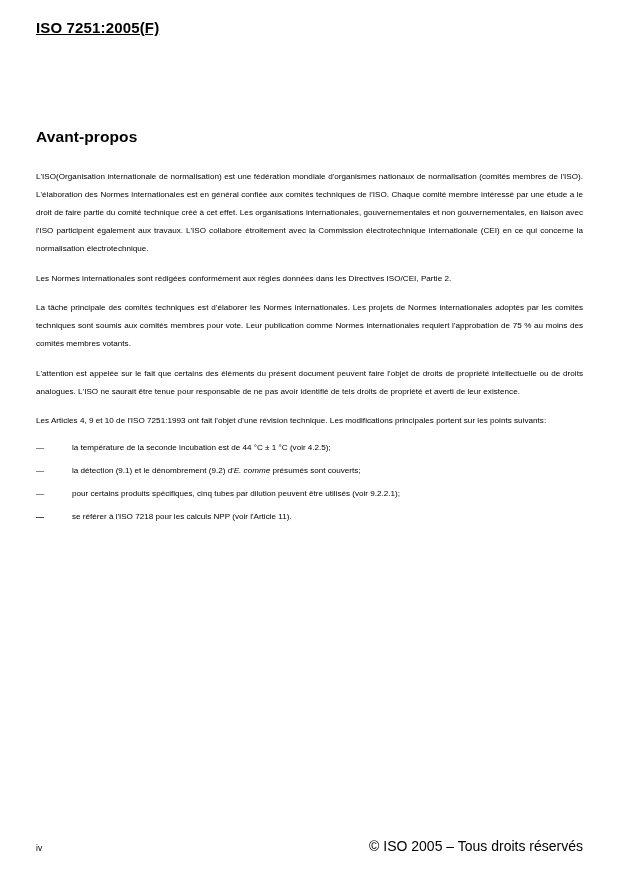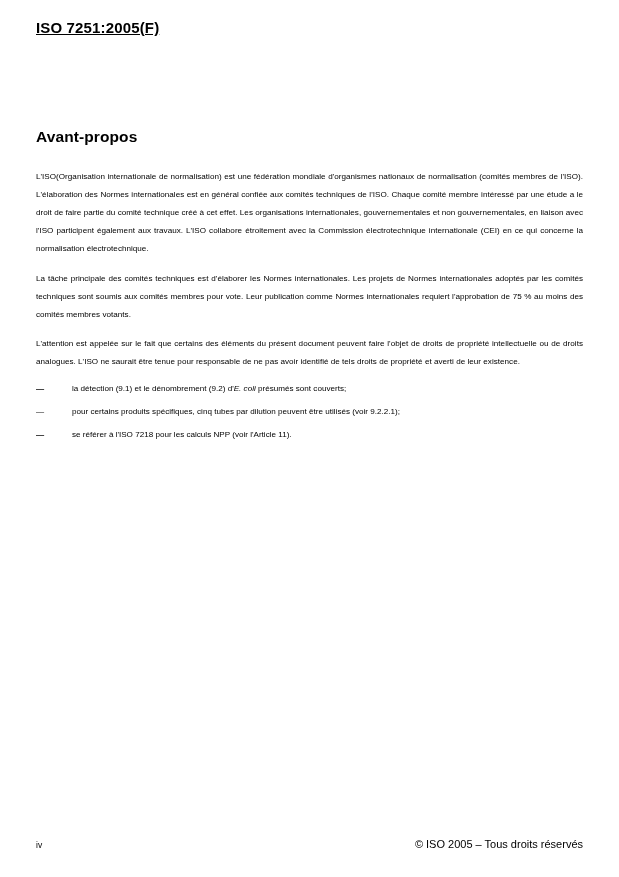--- a/index.html
+++ b/index.html
@@ -79,49 +79,51 @@
     top: 838px;
     display: flex;
     justify-content: space-between;
     align-items: baseline;
     font-size: 8px;
   }
   .footer-page {
     font-size: 8.5px;
   }
   .footer-copy {
-    font-size: 11px;
+    font-size: 14px;
   }
 </style>
 </head>
 <body>
 
 <div class="page">
 
   <div class="running-head">ISO 7251:2005(F)</div>
 
   <div class="content">
 
     <h1 class="section-title">Avant-propos</h1>
 
     <p class="body-text">L'ISO(Organisation internationale de normalisation) est une fédération mondiale d'organismes nationaux de normalisation (comités membres de l'ISO). L'élaboration des Normes internationales est en général confiée aux comités techniques de l'ISO. Chaque comité membre intéressé par une étude a le droit de faire partie du comité technique créé à cet effet. Les organisations internationales, gouvernementales et non gouvernementales, en liaison avec l'ISO participent également aux travaux. L'ISO collabore étroitement avec la Commission électrotechnique internationale (CEI) en ce qui concerne la normalisation électrotechnique.</p>
 
+    <p class="body-text">Les Normes internationales sont rédigées conformément aux règles données dans les Directives ISO/CEI, Partie 2.</p>
 
     <p class="body-text">La tâche principale des comités techniques est d'élaborer les Normes internationales. Les projets de Normes internationales adoptés par les comités techniques sont soumis aux comités membres pour vote. Leur publication comme Normes internationales requiert l'approbation de 75 % au moins des comités membres votants.</p>
 
     <p class="body-text">L'attention est appelée sur le fait que certains des éléments du présent document peuvent faire l'objet de droits de propriété intellectuelle ou de droits analogues. L'ISO ne saurait être tenue pour responsable de ne pas avoir identifié de tels droits de propriété et averti de leur existence.</p>
 
 
 
+    <p class="body-text">Les Articles 4, 9 et 10 de l'ISO 7251:1993 ont fait l'objet d'une révision technique. Les modifications principales portent sur les points suivants:</p>
 
     <ul class="list">
 
-      <li class="list-item"><span class="dash">—</span></li>
+      <li class="list-item"><span class="dash">—</span><span>la température de la seconde incubation est de 44 °C ± 1 °C (voir 4.2.5);</span></li>
 
-      <li class="list-item"><span class="dash">—</span><span>la détection (9.1) et le dénombrement (9.2) d'</span><span class="it">E. coli</span><span> présumés sont couverts;</span></li>
+      <li class="list-item"><span class="dash">—</span><span>la détection (9.1) et le dénombrement (9.2) d'</span><span class="it">E. comme</span><span> présumés sont couverts;</span></li>
 
       <li class="list-item"><span class="dash">—</span><span>pour certains produits spécifiques, cinq tubes par dilution peuvent être utilisés (voir 9.2.2.1);</span></li>
 
       <li class="list-item"><span class="dash">—</span></li>
 
       <li class="list-item"><span class="dash">—</span><span>se référer à l'ISO 7218 pour les calculs NPP (voir l'Article 11).</span></li>
 
     </ul>
   </div>
 

